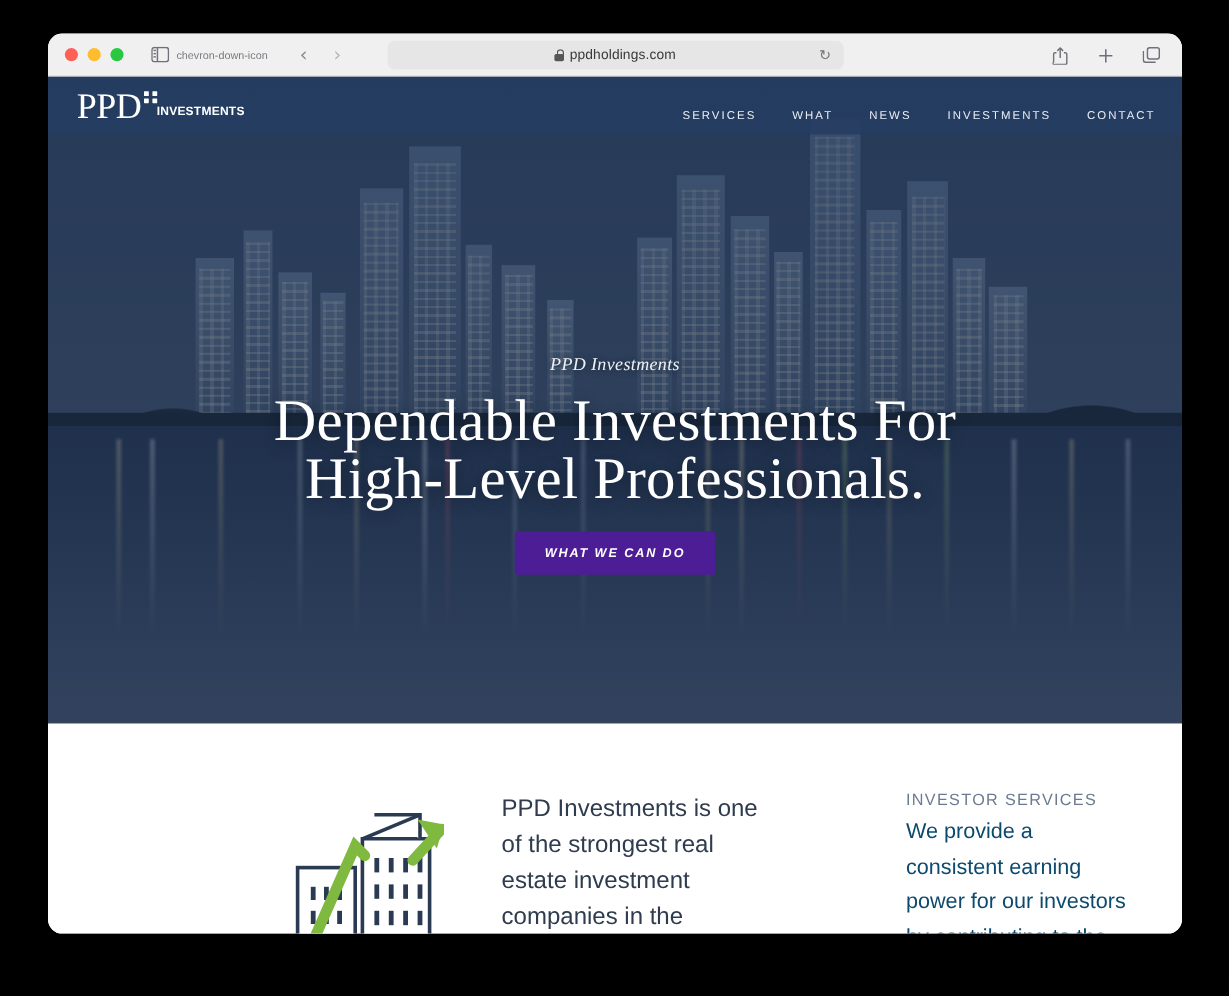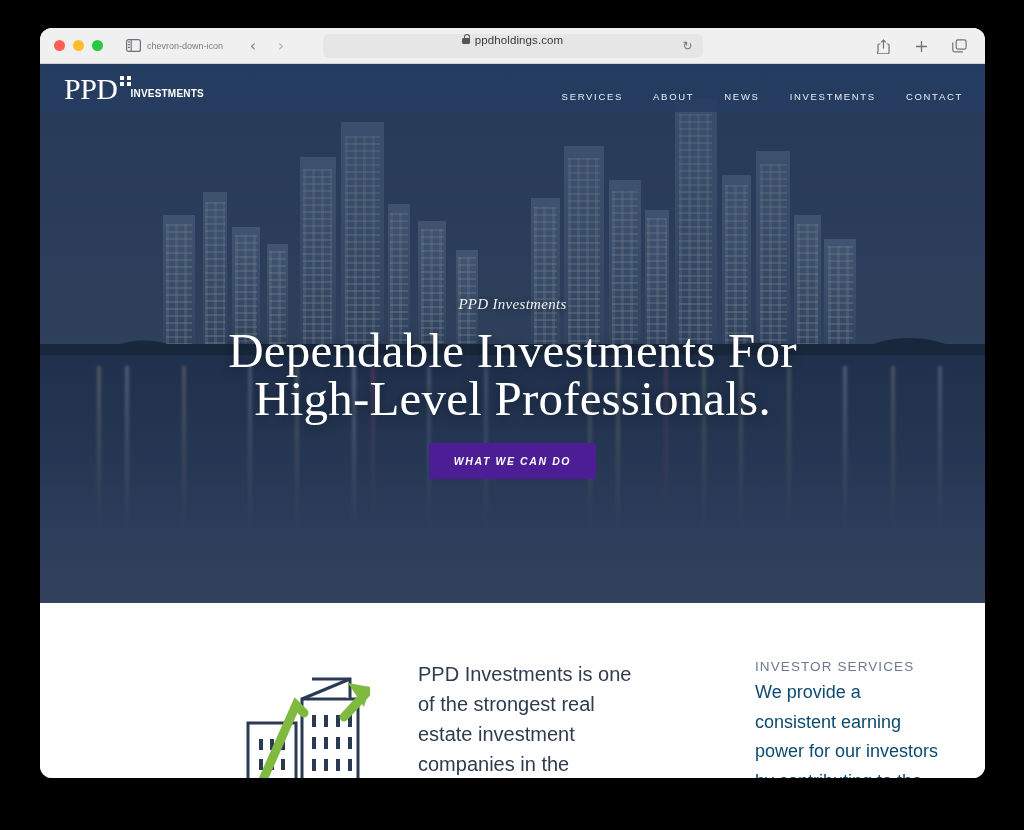--- a/index.html
+++ b/index.html
@@ -49,21 +49,21 @@
   .nav-arrow { font-size: 16px; color: #86868c; line-height: 1; font-family: "DejaVu Sans", sans-serif; }
   .nav-arrow.dim { color: #b4b4b9; }
 
   .urlbar {
     position: absolute;
     left: 50%; transform: translateX(-50%);
     top: 6px;
     width: 380px; height: 24px;
     background: #e6e6e6;
     border-radius: 6px;
-    display: flex; align-items: flex-start; justify-content: center;
+    display: flex; align-items: center; justify-content: center;
     gap: 5px;
   }
   .urlbar .url-text {
     font-size: 11.5px;
     color: #3a3a3c;
     letter-spacing: .1px;
   }
   .lock { width: 8px; height: 10px; position: relative; display: inline-block; }
   .lock::before {
     content: ""; position: absolute; left: 0; bottom: 0;
@@ -337,21 +337,21 @@
           <span class="logo-dots">
               <i></i>
               <i></i>
               <i></i>
               <i></i>
             </span>
           <span class="logo-sub">INVESTMENTS</span>
         </div>
         <nav class="mainnav">
           <a href="#">SERVICES</a>
-          <a href="#">ABOUT</a>
+          <a href="#">WHAT</a>
           <a href="#">NEWS</a>
           <a href="#">INVESTMENTS</a>
           <a href="#">CONTACT</a>
         </nav>
       </div>
 
       <div class="hero-content">
         <div class="eyebrow">PPD Investments</div>
         <h1 class="headline">
           <span>Dependable Investments For</span><br>

